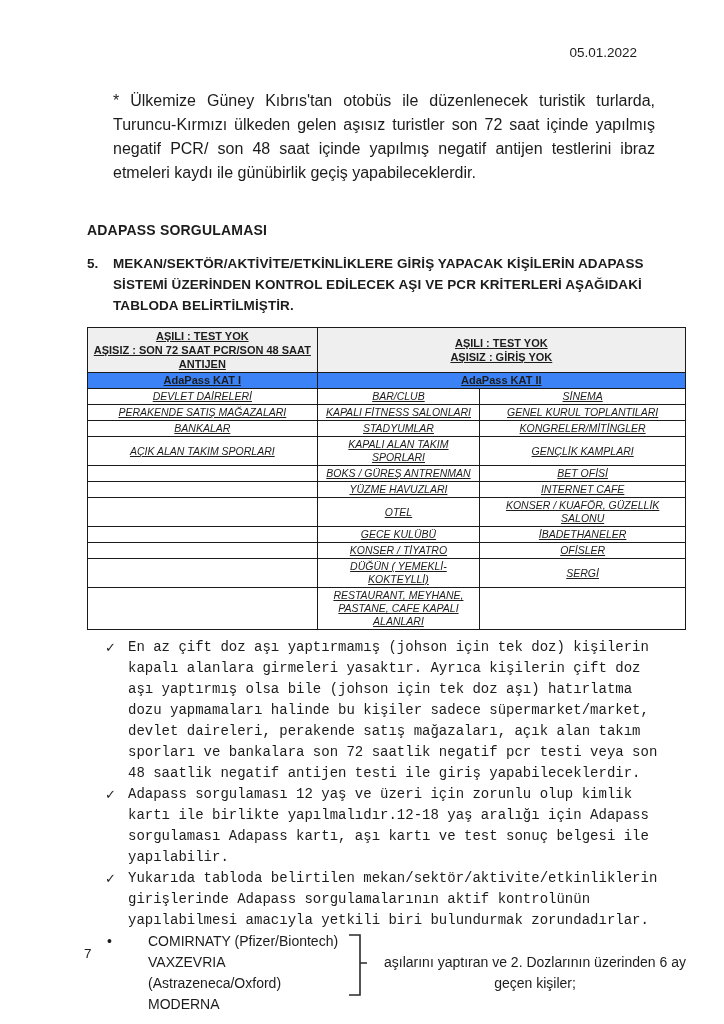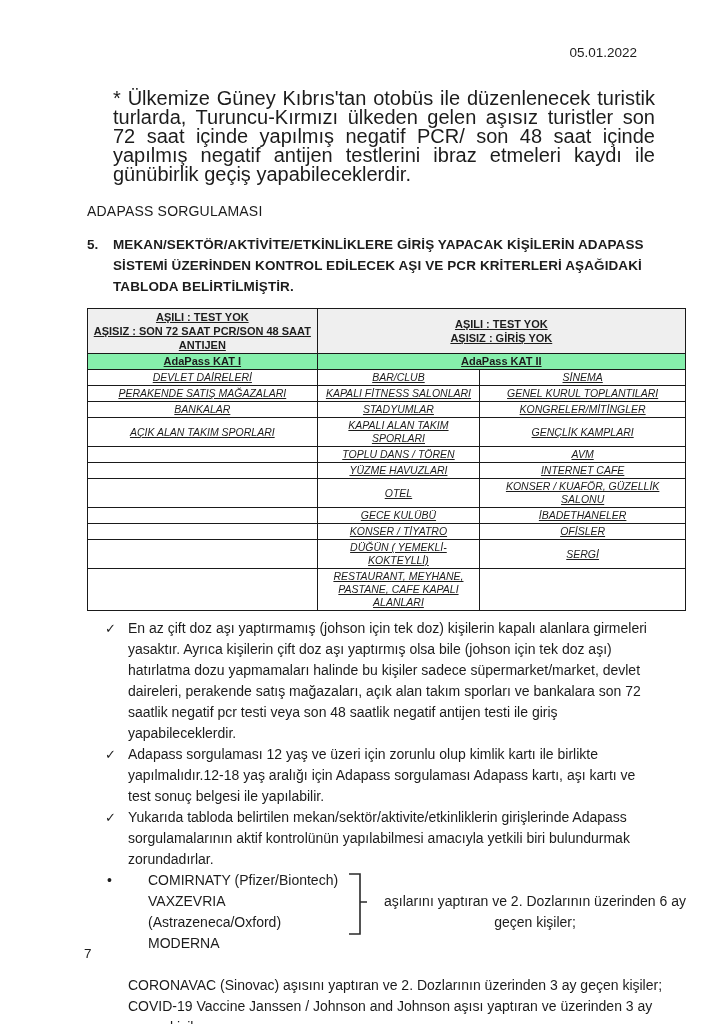--- a/index.html
+++ b/index.html
@@ -16,28 +16,28 @@
   }
   .date-line {
     width: 550px;
     text-align: right;
     font-size: 13.5px;
     line-height: 15px;
   }
   .intro-note {
     margin: 29px 0 16px 26px;
     width: 542px;
-    font-size: 20px;
-    line-height: 19px;
+    font-size: 16px;
+    line-height: 24px;
     text-align: justify;
   }
   .section-heading {
-    margin-top: 19px;
-    font-size: 14px;
-    font-weight: normal;
+    margin-top: 37px;
+    font-size: 14px;
+    font-weight: bold;
     letter-spacing: 0.2px;
   }
   .item5 {
     display: flex;
     margin-top: 15px;
     font-weight: bold;
     font-size: 13.5px;
     line-height: 21px;
   }
   .item5 .num { width: 26px; }
@@ -64,21 +64,21 @@
     font-weight: bold;
     height: 44px;
   }
   .kat-row th {
     font-size: 11px;
     line-height: 13px;
     font-weight: bold;
     height: 15px;
     border-top: 2px solid #111;
     border-bottom: 1.5px solid #111;
-    background: #86efac;
+    background: #3b82f6;
   }
   table.criteria td {
     font-size: 10.5px;
     line-height: 13px;
     font-style: italic;
     height: 14px;
   }
   .checklist {
     margin-top: 7px;
     list-style: none;
@@ -87,21 +87,21 @@
     display: flex;
     margin-left: 18px;
     font-size: 14px;
     line-height: 21px;
   }
   .checklist .marker {
     width: 23px;
     flex: 0 0 23px;
     font-size: 13px;
   }
-  .checklist .ctext { width: 533px; }
+  .checklist .ctext { width: 533px; font-family: Liberation Mono, monospace; }
   .vaccine-row {
     display: flex;
     margin-left: 20px;
     margin-top: 0;
     font-size: 14px;
     line-height: 21px;
   }
   .vaccine-row .bullet { width: 21px; flex: 0 0 21px; font-size: 14px; }
   .vaccine-row .names { width: 200px; flex: 0 0 200px; margin-left: 20px; }
   .brace-wrap { margin-top: 2px; }
@@ -173,22 +173,22 @@
       <td>STADYUMLAR</td>
       <td>KONGRELER/MİTİNGLER</td>
     </tr>
     <tr>
       <td>AÇIK ALAN TAKIM SPORLARI</td>
       <td>KAPALI ALAN TAKIM SPORLARI</td>
       <td>GENÇLİK KAMPLARI</td>
     </tr>
     <tr>
       <td></td>
-      <td>TOPLU DANS / TÖREN</td>
-      <td>AVM</td>
+      <td>BOKS / GÜREŞ ANTRENMAN</td>
+      <td>BET OFİSİ</td>
     </tr>
     <tr>
       <td></td>
       <td>YÜZME HAVUZLARI</td>
       <td>INTERNET CAFE</td>
     </tr>
     <tr>
       <td></td>
       <td>OTEL</td>
       <td>KONSER / KUAFÖR, GÜZELLİK SALONU</td>

